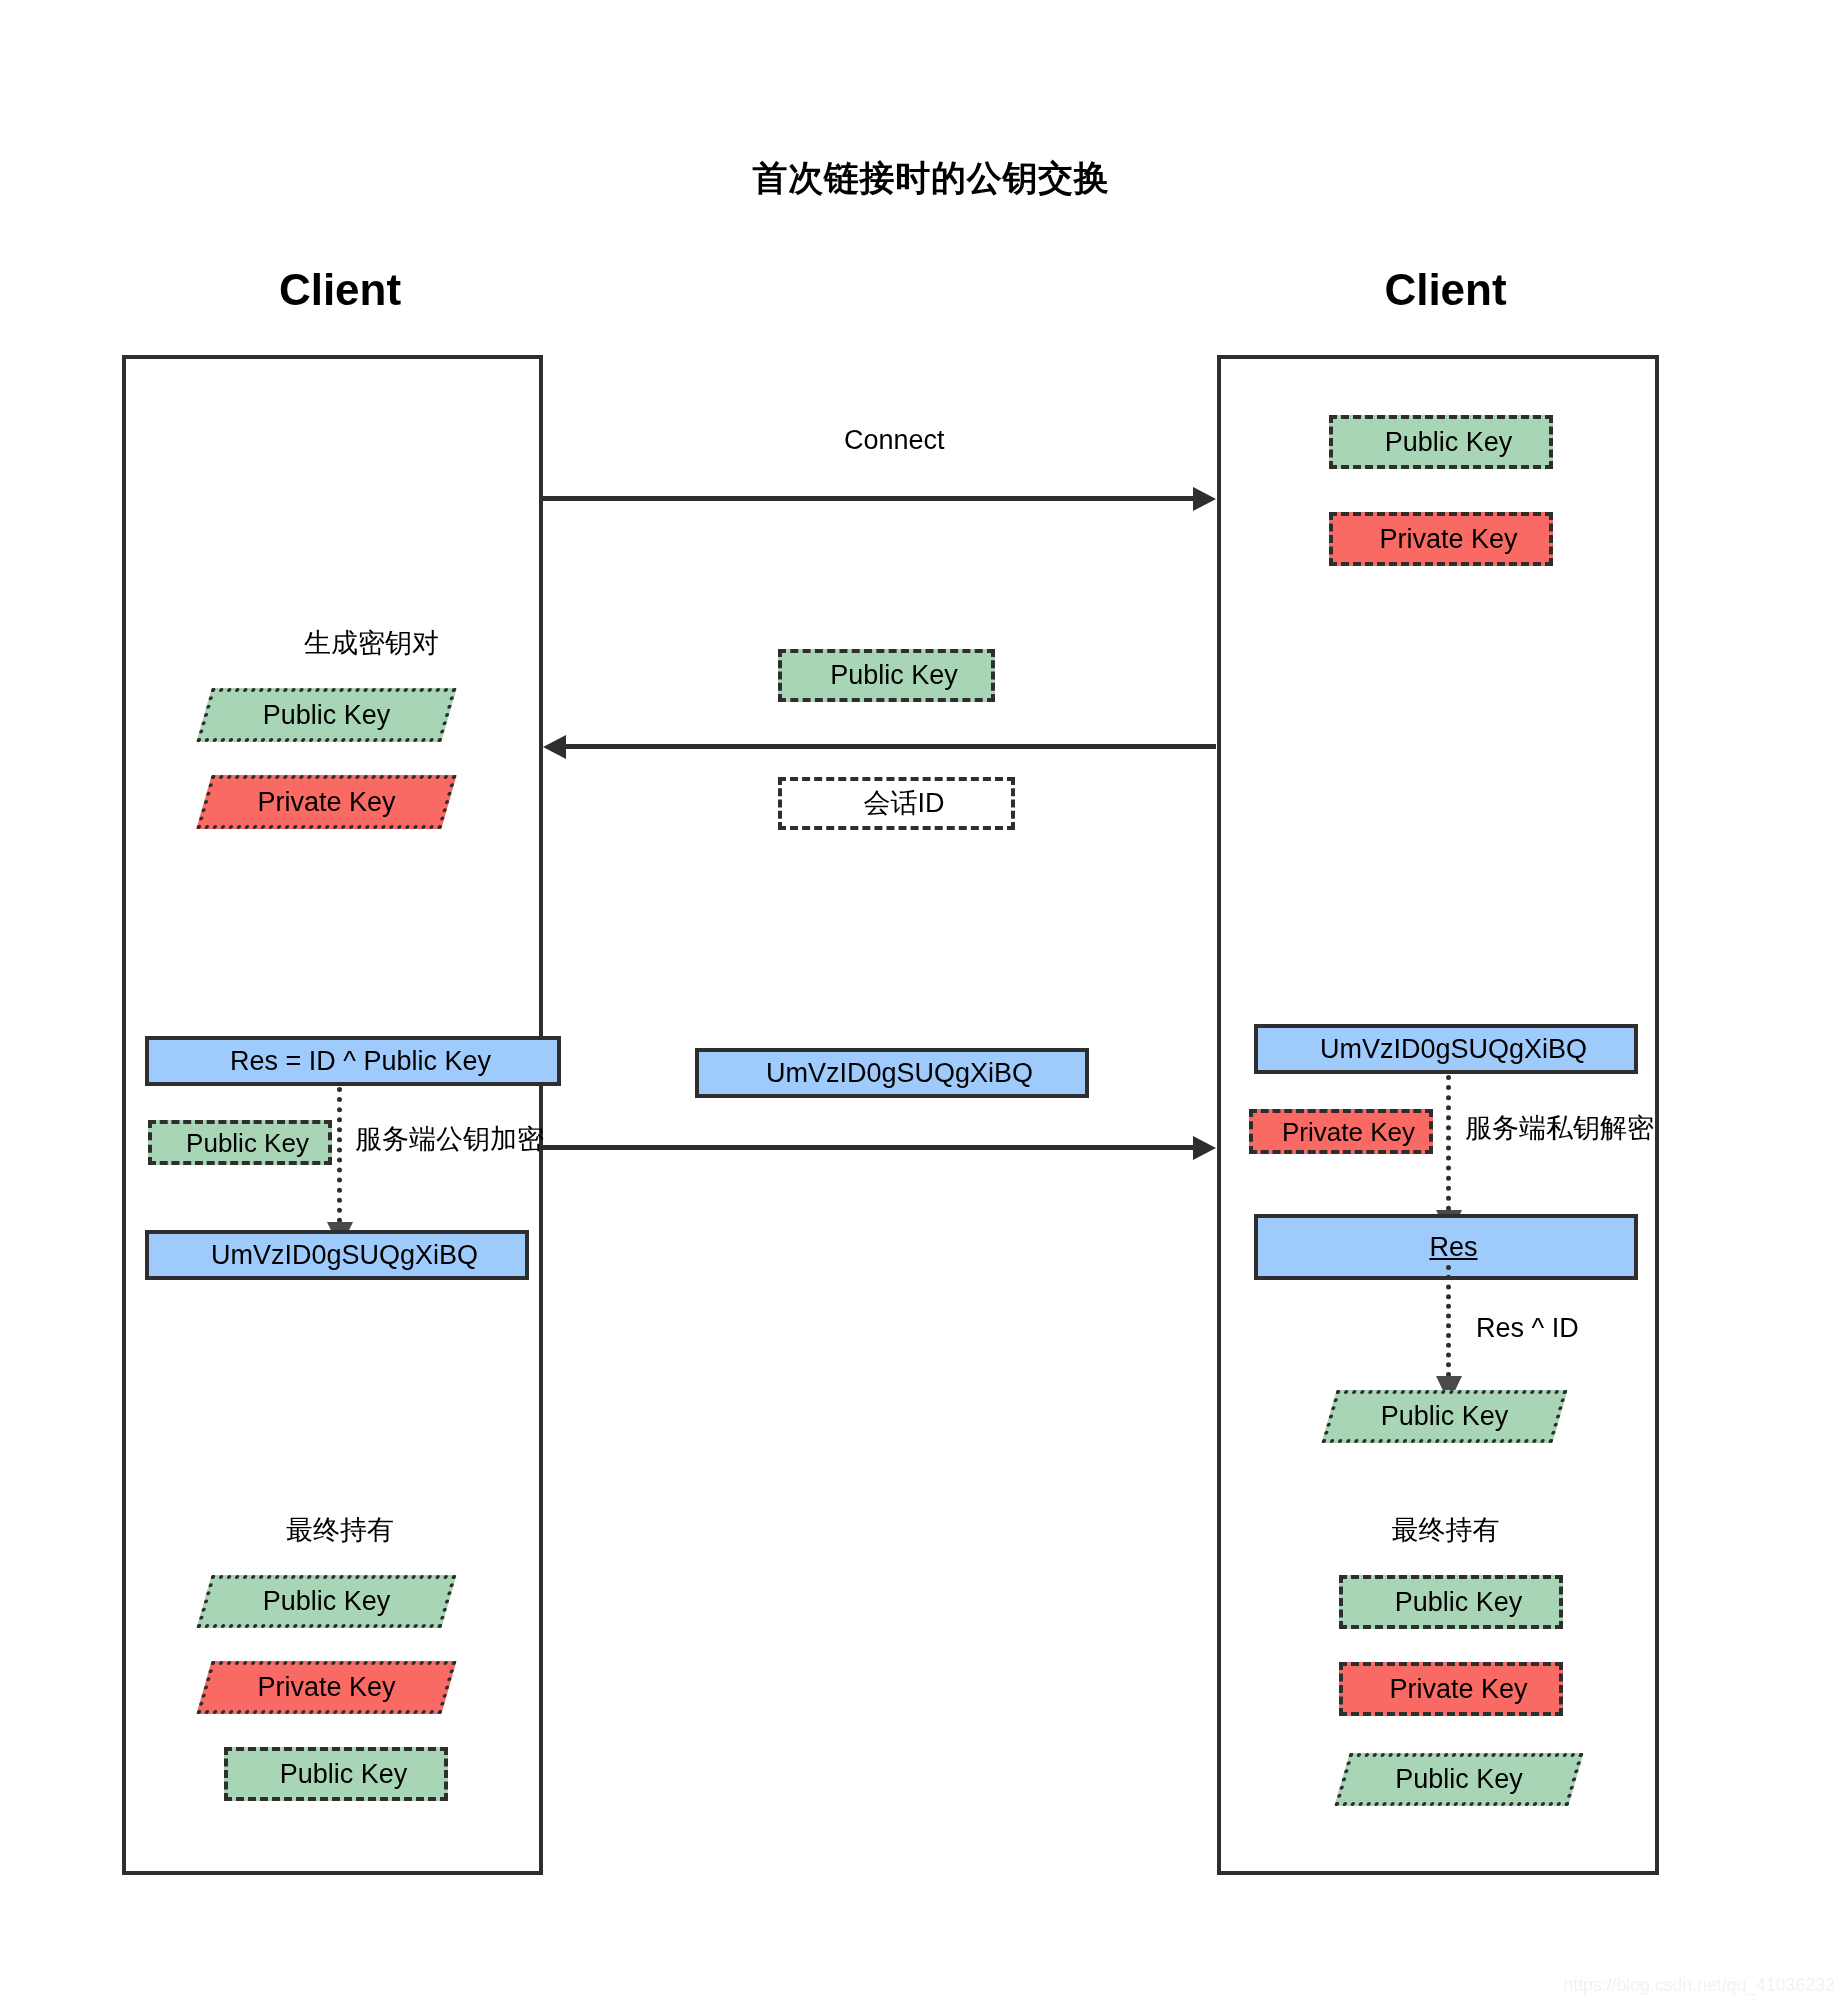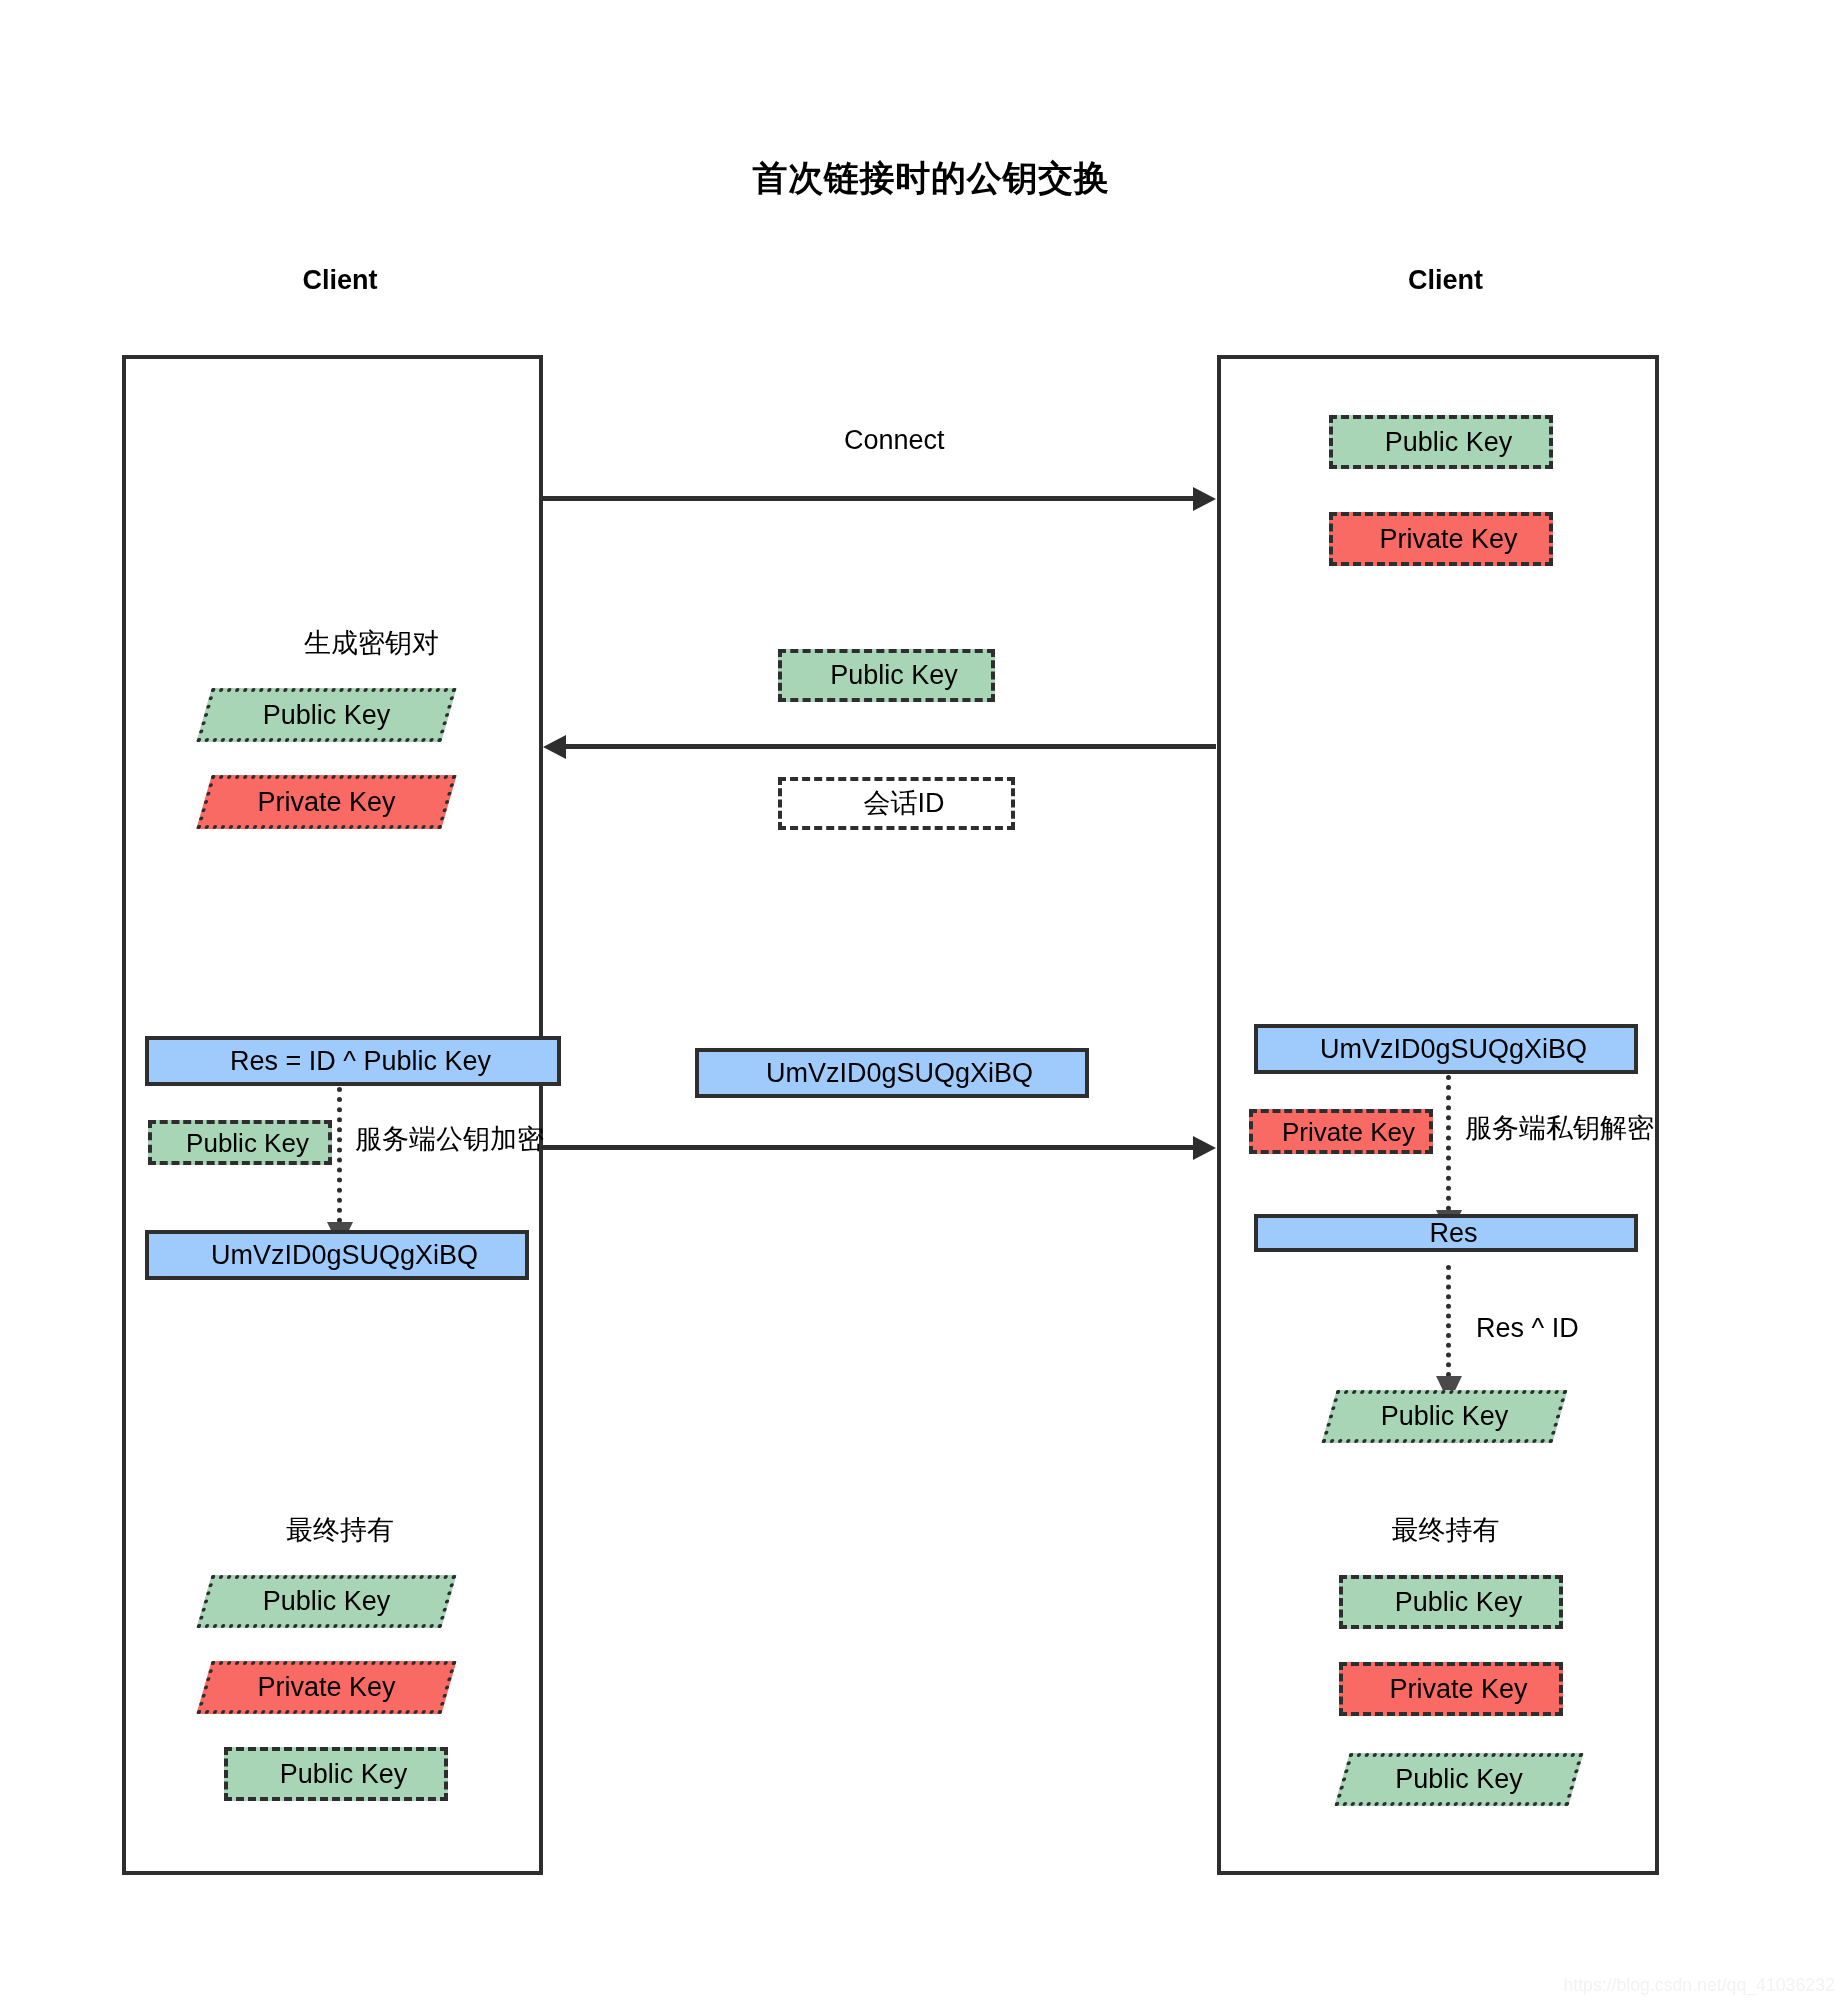--- a/index.html
+++ b/index.html
@@ -21,21 +21,21 @@
   #diagram-title {
     left: 0; top: 155px; width: 1847px;
     text-align: center;
     font-size: 35px;
     font-weight: bold;
     letter-spacing: 0.7px;
   }
 
   
   .col-header {
-    font-size: 27px;
+    font-size: 44px;
     font-weight: bold;
     text-align: center;
   }
   #client-header { left: 122px; top: 265px; width: 421px; }
   #server-header { left: 1217px; top: 265px; width: 442px; }
 
   
   .lifeline {
     border: 4.8px solid #2e2e2e;
     background: #ffffff;
@@ -227,21 +227,21 @@
     <div class="vshaft" style="height:136px;"></div>
     <div class="vhead" style="top:135px;"></div>
   </div>
 
   <div class="abs node rect-dashed red" style="left:1249px; top:1109px; width:184px; height:45px; font-size:26px;">
     <span>Private Key</span>
   </div>
 
   <div class="abs arrow-label" style="left:1450px; top:1110px;">服务端私钥解密</div>
 
-  <div class="abs node rect-solid" style="left:1254px; top:1214px; width:384px; height:38px;">
+  <div class="abs node rect-solid" style="left:1254px; top:1214px; width:384px; height:66px;text-decoration:underline;">
     <span>Res</span>
   </div>
 
   <div class="abs varrow" style="left:1446px; top:1265px;">
     <div class="vshaft" style="height:112px;"></div>
     <div class="vhead" style="top:111px;"></div>
   </div>
 
   <div class="abs arrow-label" style="left:1461px; top:1313px;">Res ^ ID</div>
 

